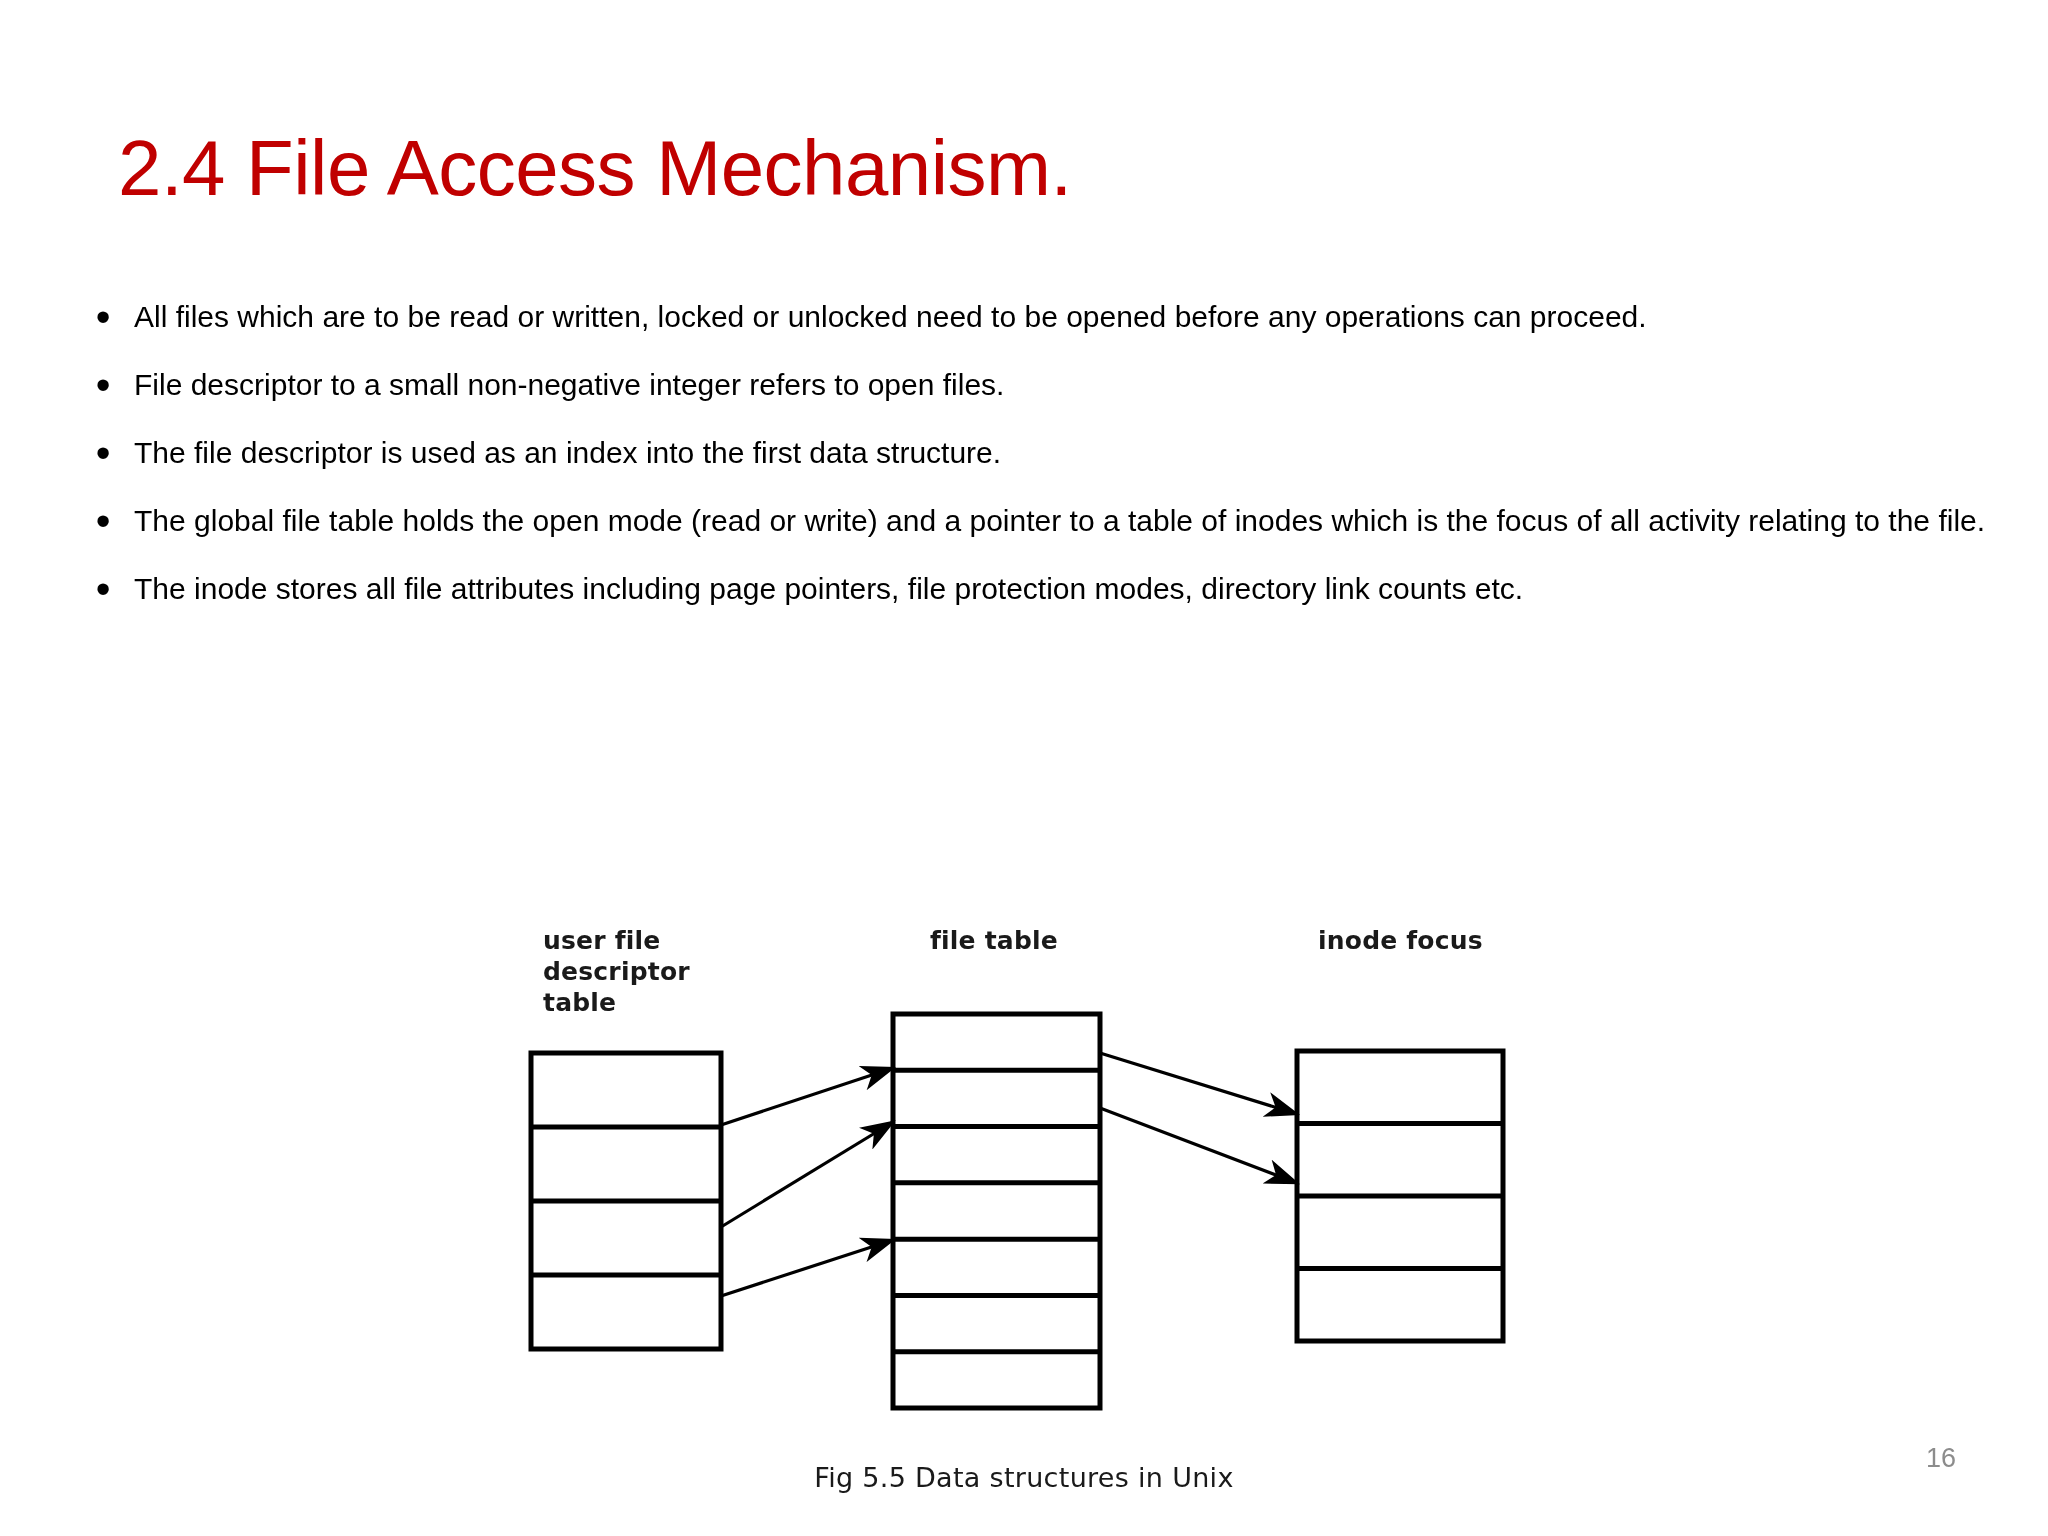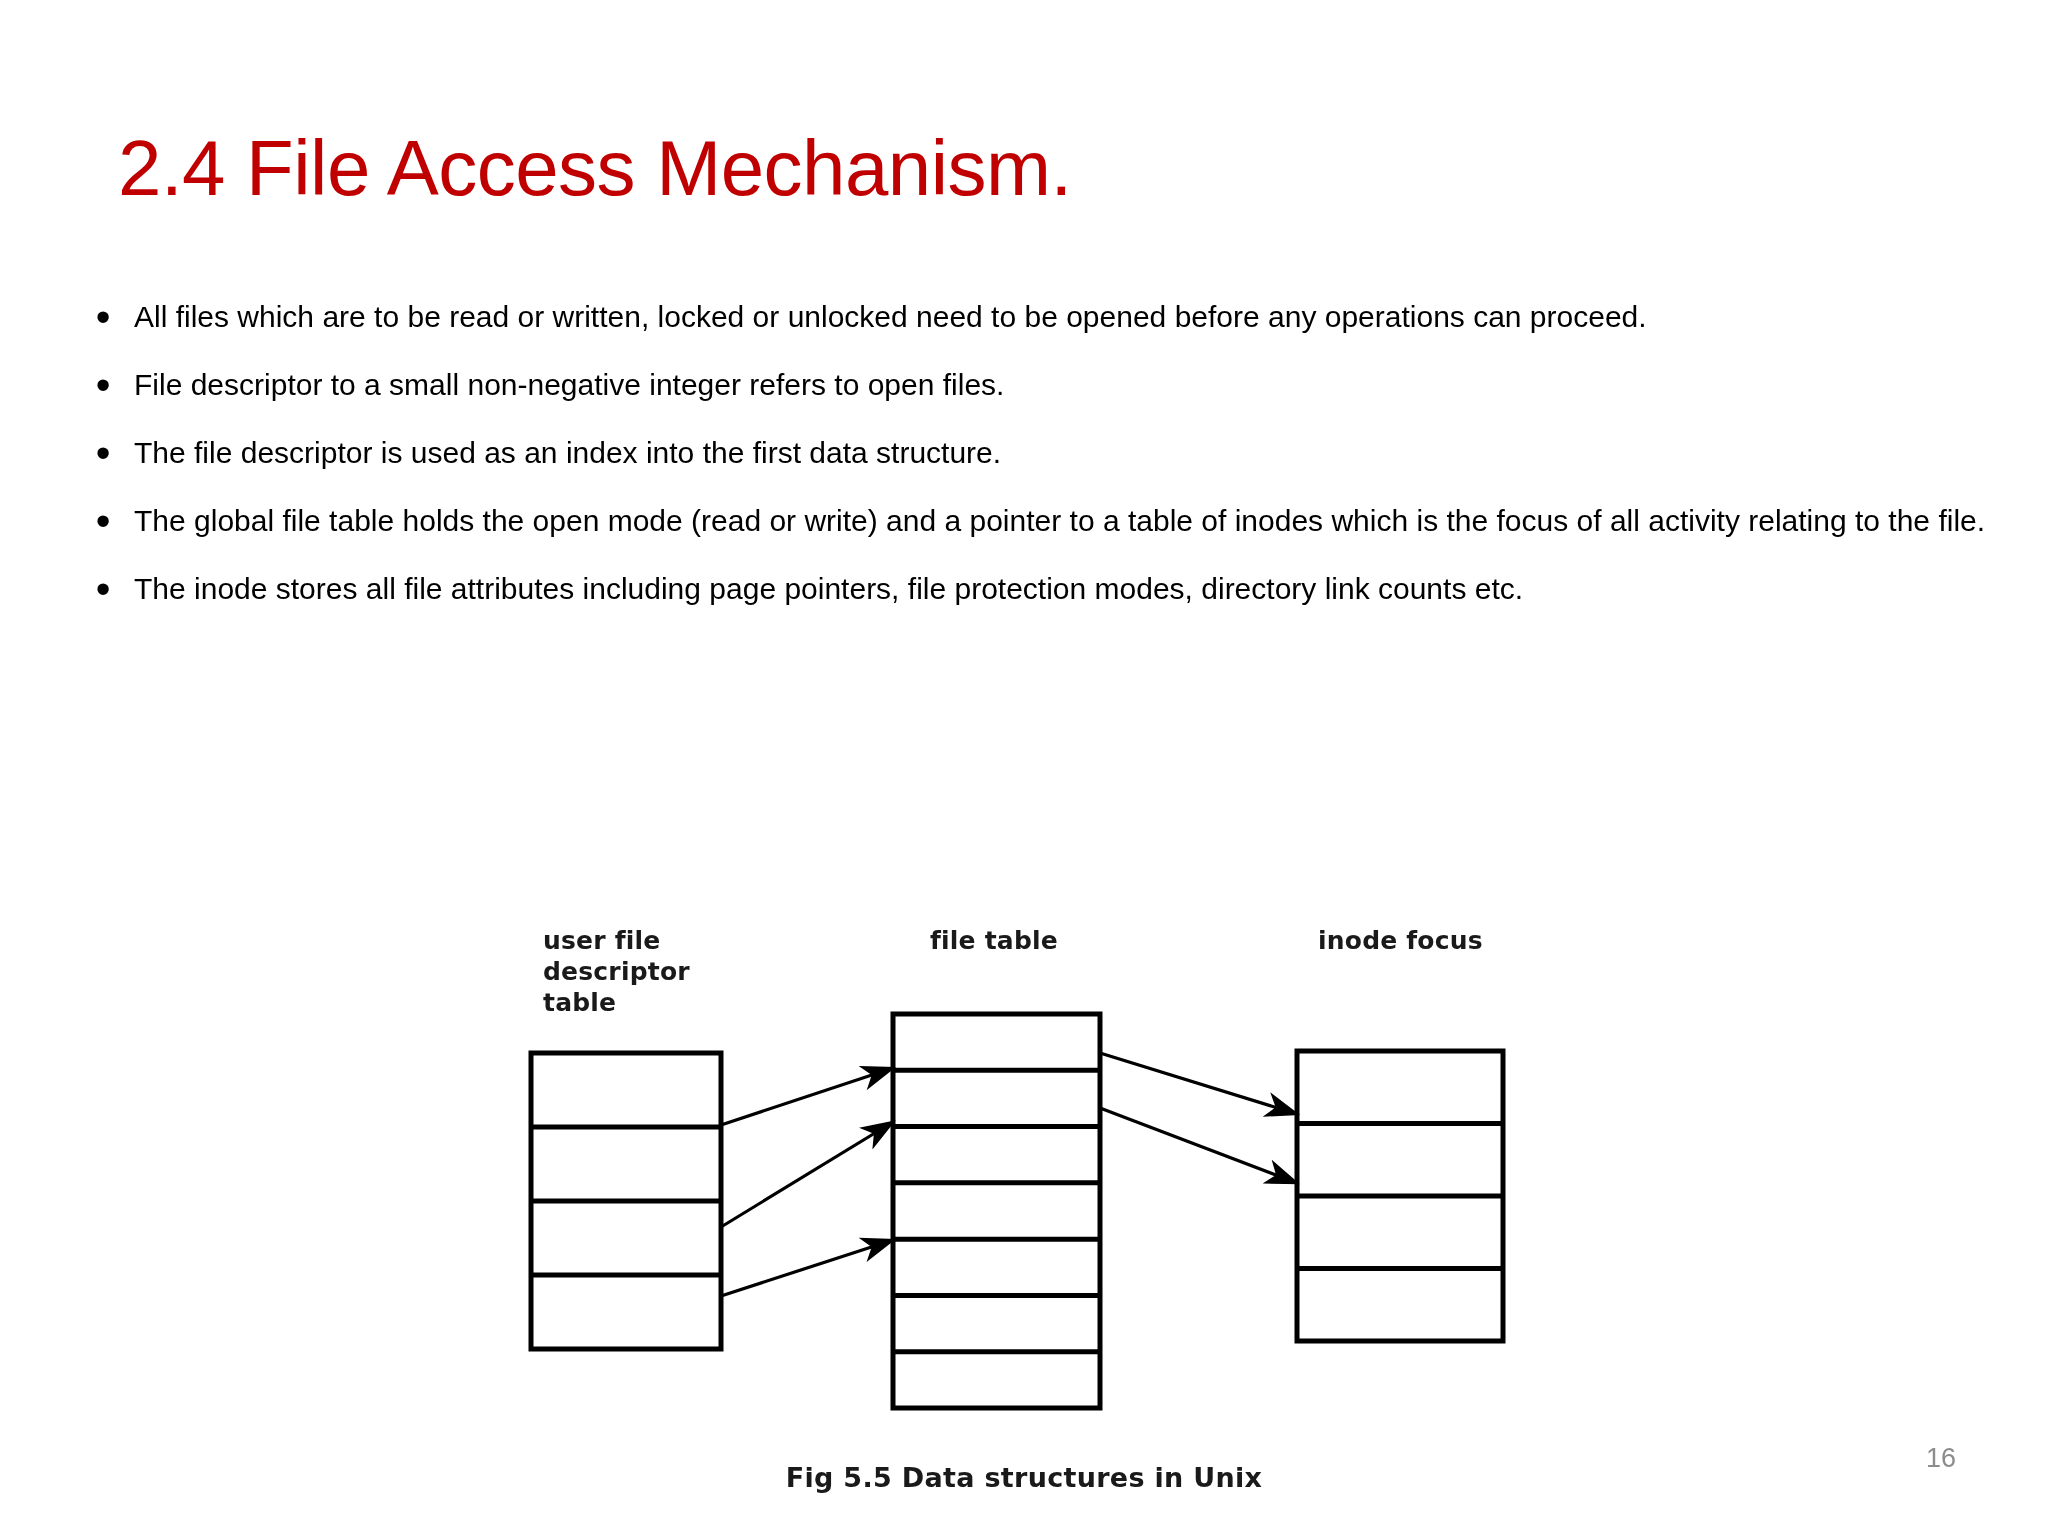--- a/index.html
+++ b/index.html
@@ -86,21 +86,21 @@
   #label-ft   { left: 930px; top: 886px; }
   #label-it   { left: 1318px; top: 886px; }
 
   .fig-caption {
     position: absolute;
     left: 0;
     top: 1462px;
     width: 2048px;
     text-align: center;
     font-family: "DejaVu Sans", sans-serif;
-    font-weight: 700;
+    font-weight: 400;
     font-size: 27px;
     color: #1a1a1a;
     letter-spacing: 0.3px;
   }
 
   .page-number {
     position: absolute;
     right: 92px;
     top: 1443px;
     font-size: 27px;

